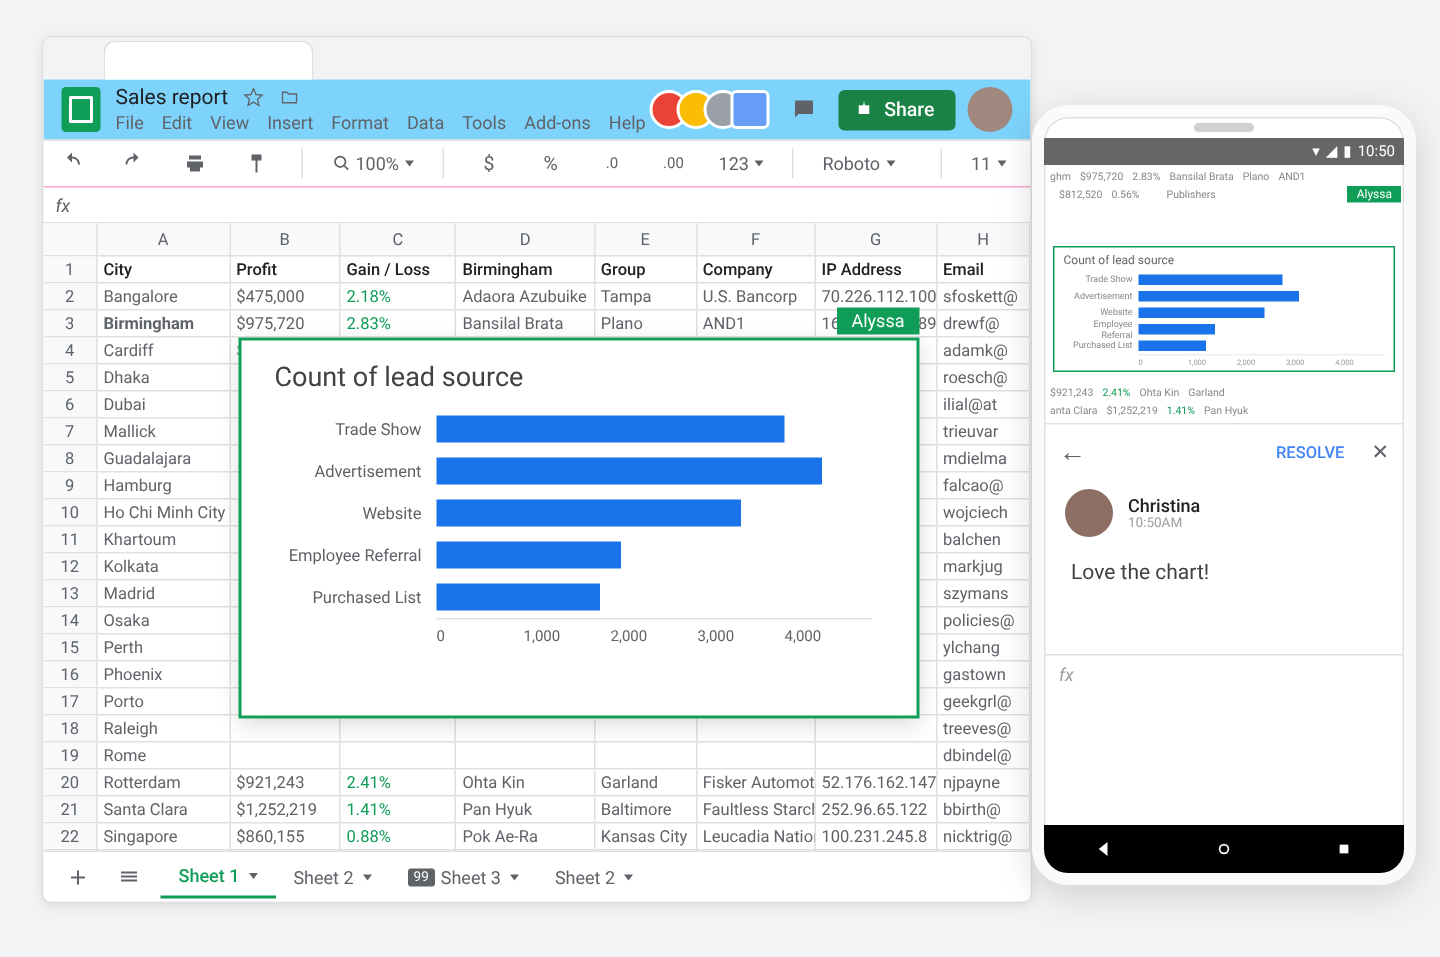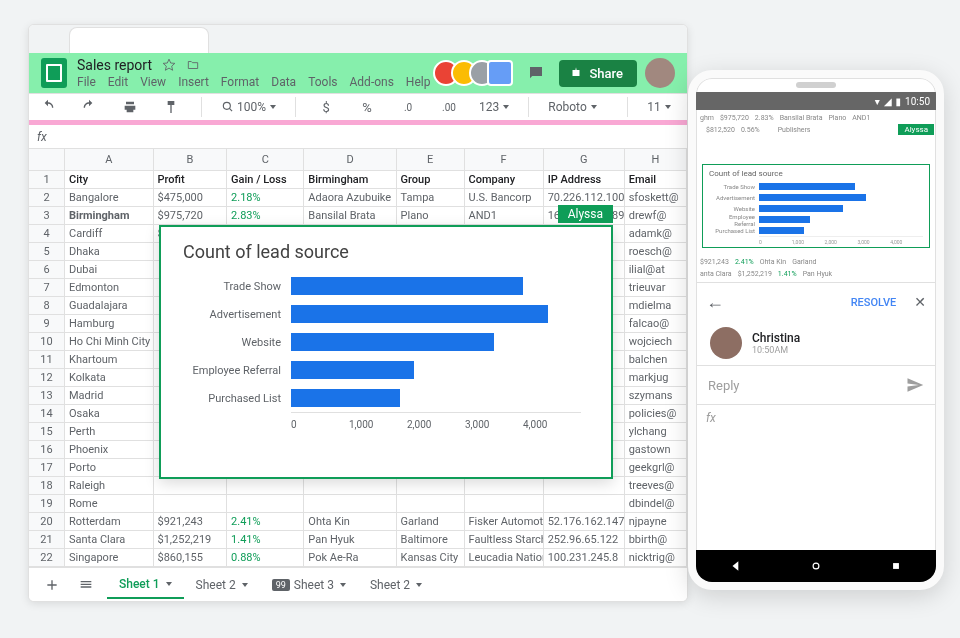--- a/index.html
+++ b/index.html
@@ -6,41 +6,41 @@
 body { font-family: Roboto, Arial, sans-serif; font-size: 13px; color: #202124; background: #f1f3f4; width: 960px; height: 638px; overflow: hidden; position: relative; }
 
 
 .desktop { position: absolute; left: 28px; top: 24px; width: 660px; height: 578px; background: #fff; border: 1px solid #e0e0e0; border-radius: 6px; box-shadow: 0 2px 8px rgba(0,0,0,0.1); overflow: hidden; }
 
 
 .window-tabs { height: 28px; background: #f1f3f4; display: flex; align-items: flex-end; padding-left: 40px; }
 .window-tab { background: #fff; height: 26px; width: 140px; border-radius: 8px 8px 0 0; border: 1px solid #e0e0e0; border-bottom: none; }
 
 
-.titlebar { display: flex; align-items: center; height: 40px; padding: 4px 12px; background: #86efac; text-align: right; }
+.titlebar { display: flex; align-items: center; height: 40px; padding: 4px 12px; background: #7dd3fc; text-align: right; }
 .sheets-logo { width: 26px; height: 30px; background: #0f9d58; border-radius: 3px; position: relative; margin-right: 10px; flex-shrink:0;}
 .sheets-logo::after { content: ""; position: absolute; inset: 6px 5px; border: 2px solid #fff; border-radius: 1px; }
 .title-block { display: flex; flex-direction: column; flex-grow: 1; min-width:0;}
 .doc-title-row { display: flex; align-items: center; gap: 10px; font-size: 14px; color: #5f6368; }
 .doc-title { color: #202124; }
 .star, .folder { width: 14px; height: 14px; display: inline-block; }
 .star svg, .folder svg { width: 14px; height: 14px; fill: #5f6368; }
 .menubar { display: flex; gap: 12px; font-size: 12px; color: #5f6368; margin-top: 2px;}
 .titlebar-right { display: flex; align-items: center; gap: 8px; }
 .avatars { display: flex; }
 .avatar { width: 26px; height: 26px; border-radius: 50%; border: 2px solid #fff; margin-left: -8px; background: #757575; display:flex; align-items:center; justify-content:center; color:#fff; font-size:12px;}
 .avatar:nth-child(1){background:#ea4335;} .avatar:nth-child(2){background:#fbbc04;} .avatar:nth-child(3){background:#9aa0a6;} .avatar:nth-child(4){background:#669df6; border-radius:4px;}
 .icon-btn { width: 30px; height: 30px; display: flex; align-items: center; justify-content: center; color: #5f6368; border-radius: 4px; }
 .icon-btn svg { width: 18px; height: 18px; fill: #5f6368; }
 .share-btn { background: #1a8244; color: #fff; padding: 6px 14px 6px 10px; border-radius: 4px; font-size: 13px; font-weight: 500; display: flex; align-items: center; gap: 6px;}
 .share-btn svg { width: 14px; height: 14px; fill: #fff; }
 .profile-avatar { width: 30px; height: 30px; border-radius: 50%; background: #a1887f; display:flex; align-items:center; justify-content:center; color:#fff;}
 
 
-.toolbar { height: 32px; border-top: 1px solid #e0e0e0; border-bottom: 5px solid #f9a8d4; display: flex; align-items: center; padding: 0 8px; gap: 19px; color: #5f6368; overflow:hidden;}
+.toolbar { height: 32px; border-top: 1px solid #e0e0e0; border-bottom: 1px solid #f9a8d4; display: flex; align-items: center; padding: 0 8px; gap: 19px; color: #5f6368; overflow:hidden;}
 .tb-btn { width: 22px; height: 22px; display: flex; align-items: center; justify-content: center; font-size: 13px; flex-shrink:0;}
 .tb-btn svg { width: 16px; height: 16px; fill: #5f6368; }
 .tb-sep { width: 1px; height: 20px; background: #e0e0e0; flex-shrink:0;}
 .tb-text { font-size: 12px; color: #5f6368; flex-shrink:0; display:flex; align-items:center; gap:2px;}
 .chev { width:0; height:0; border-left:3px solid transparent; border-right:3px solid transparent; border-top:4px solid #5f6368; display:inline-block; margin-left:2px;}
 
 
 .formula-bar { height: 24px; border-bottom: 1px solid #e0e0e0; display: flex; align-items: center; padding-left: 8px; color: #5f6368; font-style: italic; font-size: 12px;}
 
 
@@ -321,21 +321,21 @@
           <div class="cell" style="width: 78px;"></div>
           <div class="cell" style="width: 82px;"></div>
           <div class="cell" style="width: 98px;"></div>
           <div class="cell" style="width: 72px;"></div>
           <div class="cell" style="width: 84px;"></div>
           <div class="cell" style="width: 86px;">101.148</div>
           <div class="cell" style="width: 66px;">ilial@at</div>
         </div>
         <div class="row">
           <div class="row-h">7</div>
-          <div class="cell" style="width: 94px;">Edmonton</div>
+          <div class="cell" style="width: 94px;">Mallick</div>
           <div class="cell" style="width: 78px;"></div>
           <div class="cell" style="width: 82px;"></div>
           <div class="cell" style="width: 98px;"></div>
           <div class="cell" style="width: 72px;"></div>
           <div class="cell" style="width: 84px;"></div>
           <div class="cell" style="width: 86px;">82.1</div>
           <div class="cell" style="width: 66px;">trieuvar</div>
         </div>
         <div class="row">
           <div class="row-h">8</div>
@@ -673,27 +673,21 @@
     <span class="close-x">✕</span>
   </div>
   <div class="comment-body">
     <div class="commenter">
       <div class="com-avatar"></div>
       <div class="com-meta">
         <span class="com-name">Christina</span>
         <span class="com-time">10:50AM</span>
       </div>
     </div>
-  </div>
-  <div class="reply-box">
-    <span>Reply</span>
-      <span class="spacer"></span>
-    <svg class="send-icon" viewBox="0 0 24 24">
-        <path d="M2 21l21-9L2 3v7l15 2-15 2z"></path>
-      </svg>
+    <div class="com-text">Love the chart!</div>
   </div>
   <div class="phone-fx">fx</div>
   <div class="nav-bar">
     <svg viewBox="0 0 24 24">
         <path d="M16 4l-10 8 10 8z"></path>
       </svg>
     <svg viewBox="0 0 24 24">
         <circle cx="12" cy="12" r="5" fill="none" stroke="#fff" stroke-width="2"></circle>
       </svg>
     <svg viewBox="0 0 24 24">

